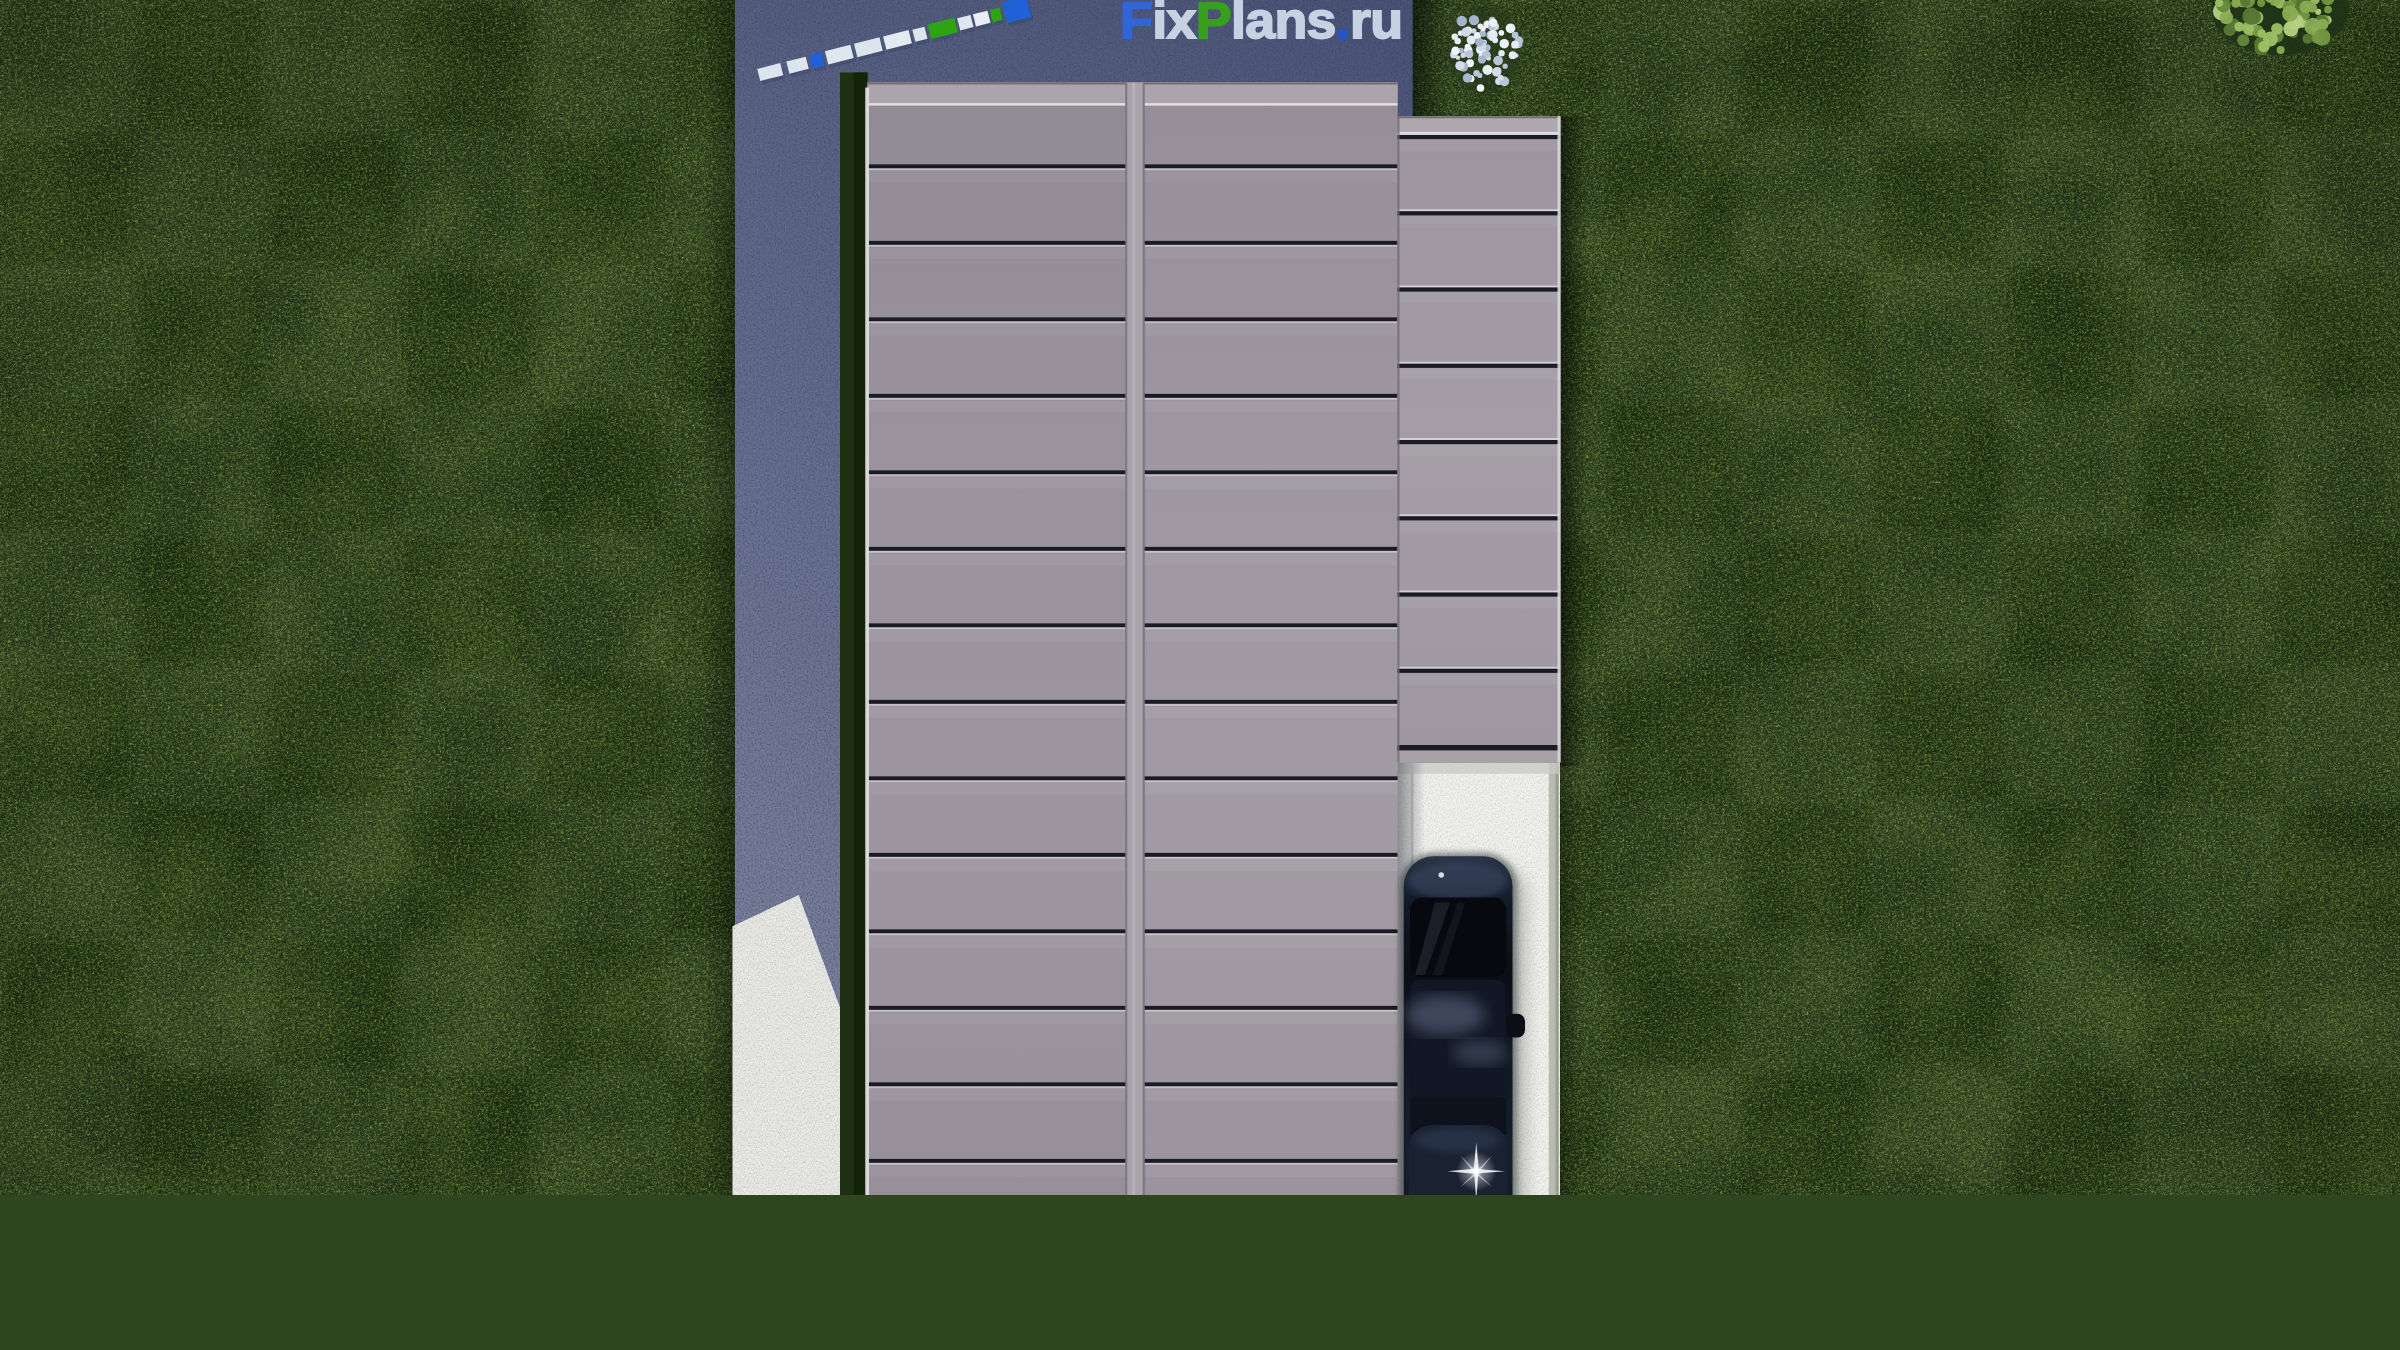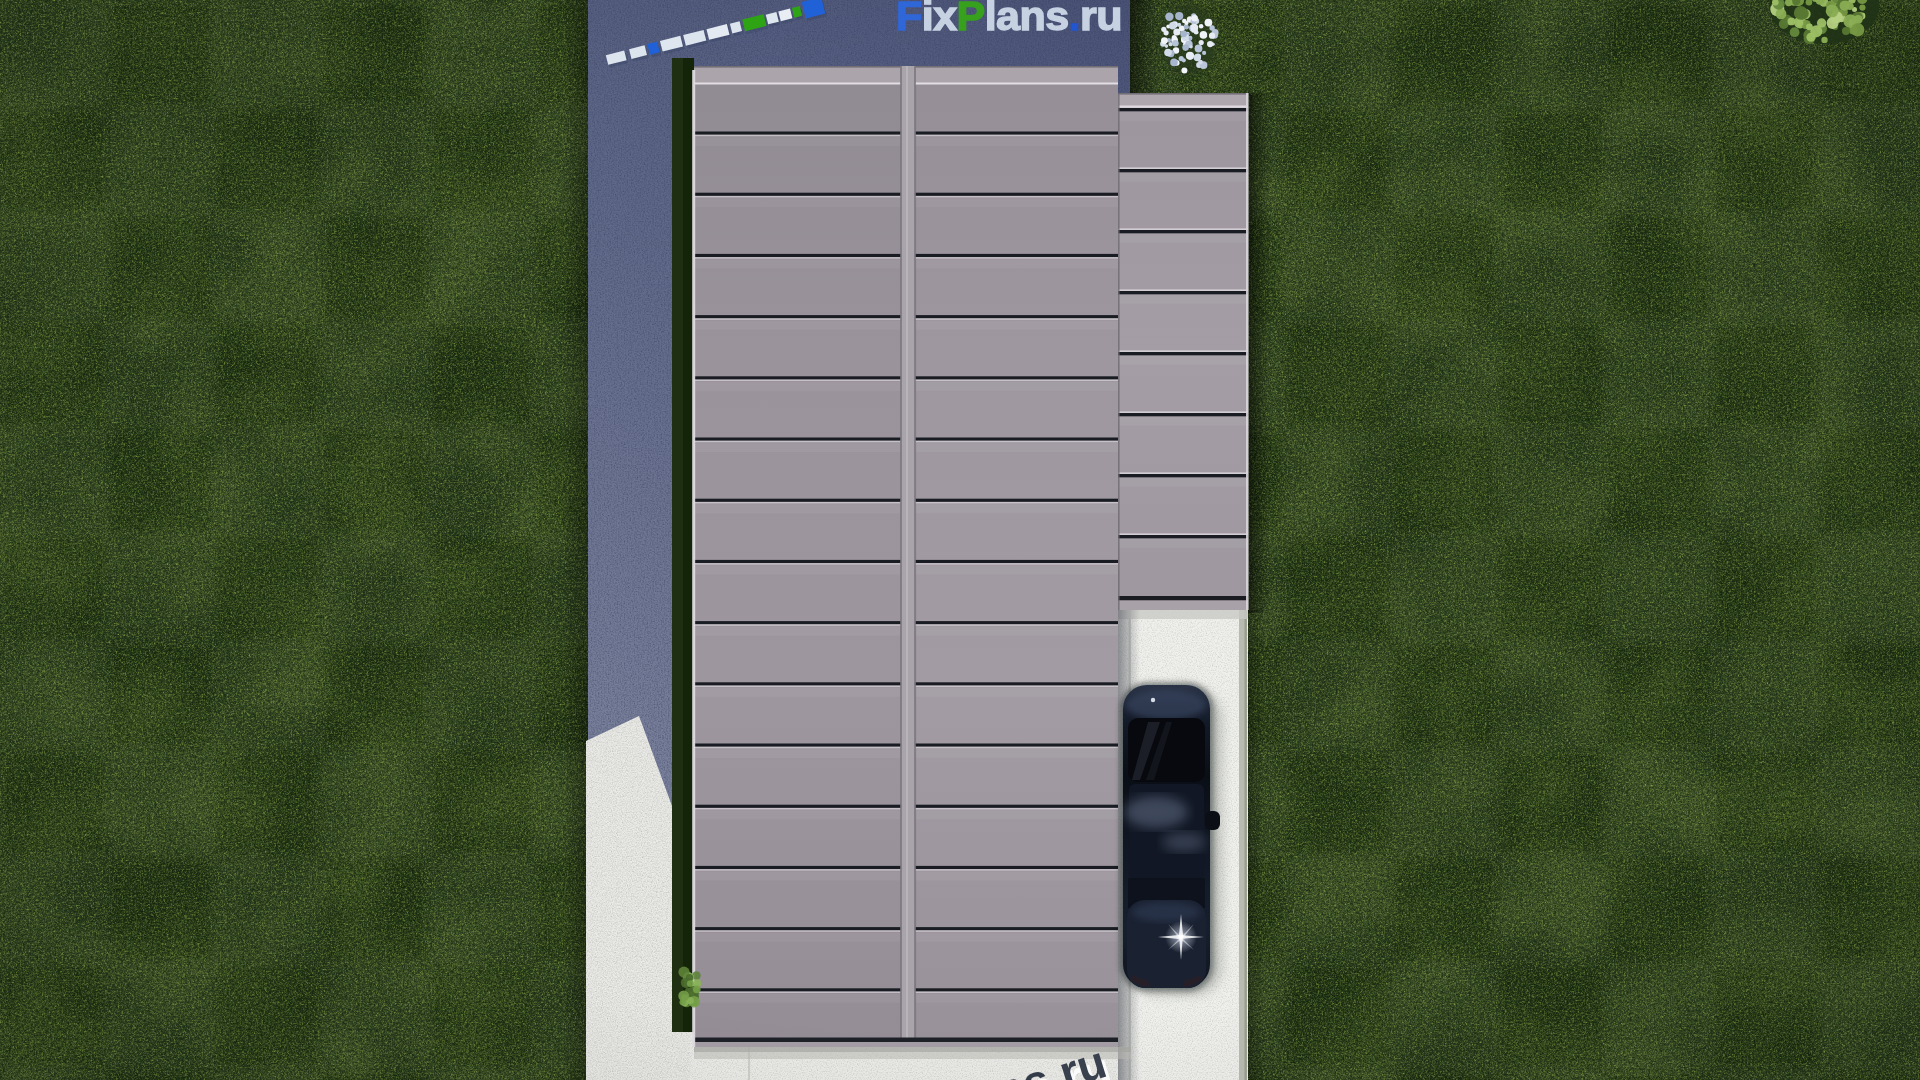--- a/index.html
+++ b/index.html
@@ -1,15 +1,15 @@
 <!DOCTYPE html>
 <html><head><meta charset="utf-8">
 <style>
 html,body{margin:0;padding:0;background:#2e4520;}
-#scene{position:relative;width:1920px;height:1080px;overflow:hidden;}
+#scene{position:relative;width:1920px;height:956px;overflow:hidden;}
 </style></head>
 <body>
 <div id="scene"><svg width="1920" height="1080" viewBox="0 0 1920 1080">
       <defs>
 <linearGradient id="pav" x1="1130" y1="0" x2="588" y2="830" gradientUnits="userSpaceOnUse">
   <stop offset="0" stop-color="#4b5478"></stop>
   <stop offset="0.55" stop-color="#646d8c"></stop>
   <stop offset="1" stop-color="#7d849e"></stop>
 </linearGradient>
 <linearGradient id="shR" x1="0" y1="0" x2="1" y2="0">

